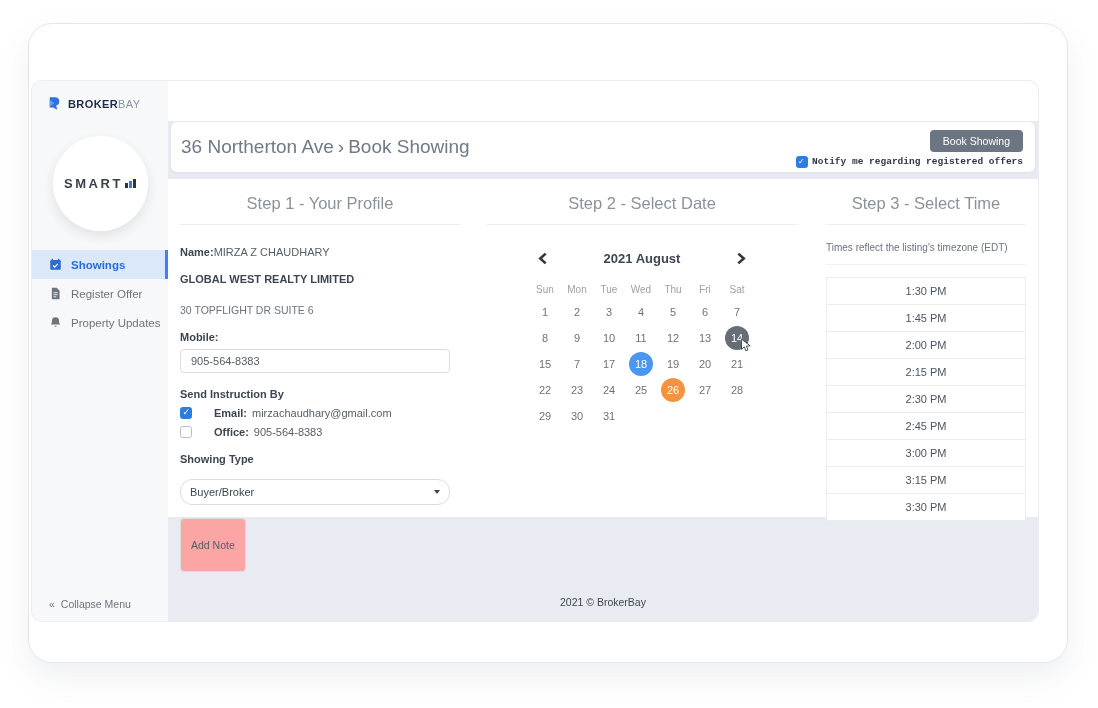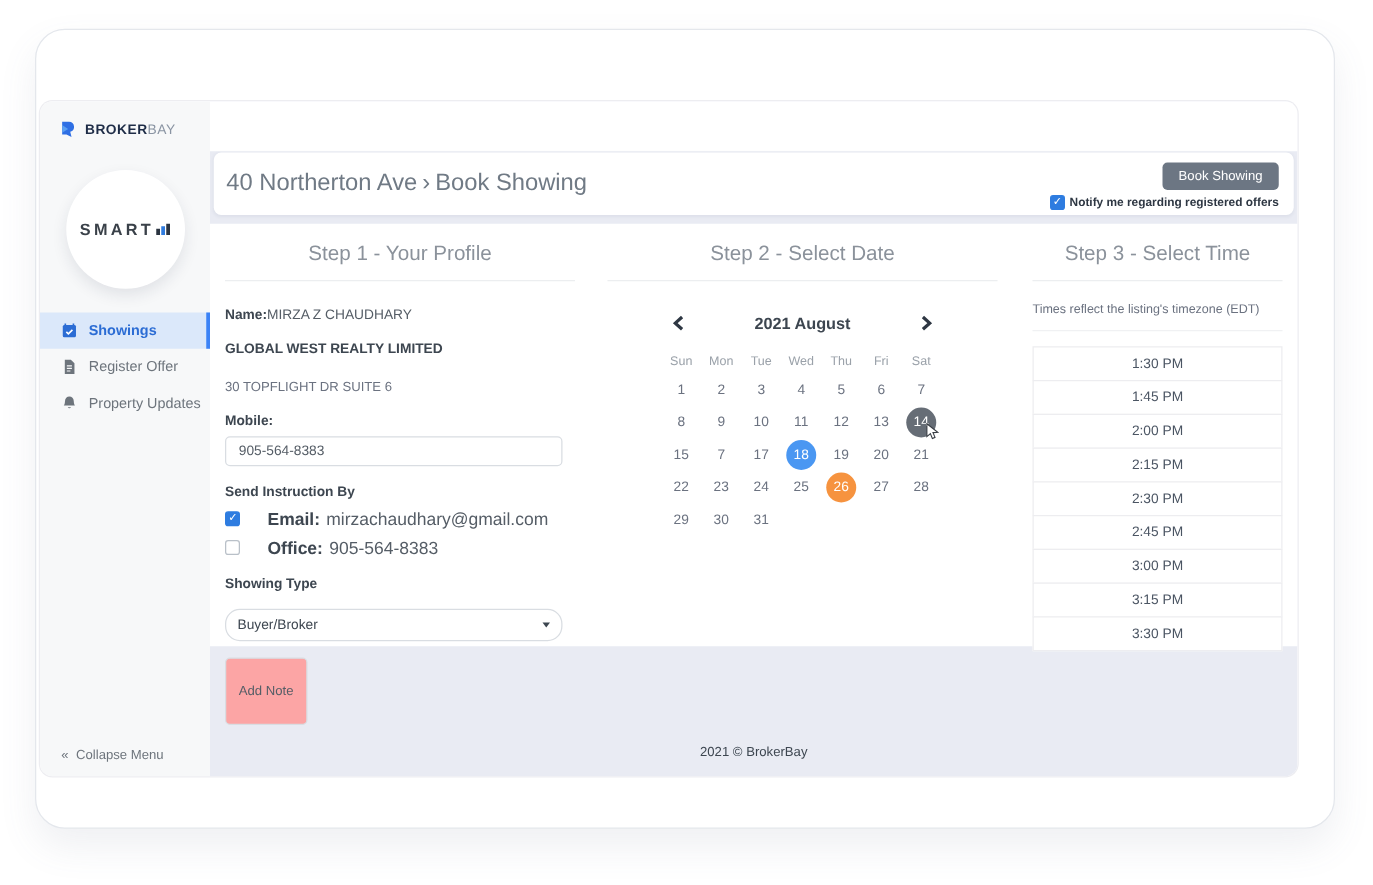--- a/index.html
+++ b/index.html
@@ -42,39 +42,39 @@
   .content { flex:1; background:#e9ebf3; display:flex; flex-direction:column; }
   .topstrip { height:40px; background:#fff; }
   .header-card { height:50px; background:#fff; margin:1px 3px 7px; border-radius:6px;
     box-shadow:0 1px 3px rgba(40,50,80,.06); display:flex; align-items:center;
     justify-content:space-between; padding:0 12px 0 10px; }
   .breadcrumb { font-size:19px; color:#707a85; }
   .breadcrumb .sep { margin:0 4px; }
   .header-right { display:flex; flex-direction:column; align-items:flex-end; gap:4px; padding-top:3px; }
   .book-btn { background:#6c7683; color:#fff; font-size:10.5px; border:none; border-radius:4px;
     padding:5px 13px; cursor:pointer; font-family:inherit; }
-  .notify { display:flex; align-items:flex-end; gap:4px; font-size:9.5px; font-weight:700; color:#2e3743; cursor:pointer; }
+  .notify { display:flex; align-items:flex-start; gap:4px; font-size:9.5px; font-weight:700; color:#2e3743; cursor:pointer;font-family:Liberation Mono, monospace; }
 
   .main-panel { height:338px; background:#fff; display:flex; }
   .col { position:relative; }
   .col-h { font-size:16.5px; font-weight:400; color:#8b929b; text-align:center; margin-top:15px; }
   .rule { height:1px; background:#eceef0; margin-top:11px; }
   .col1 { width:306px; padding:0 14px 0 12px; }
   .col2 { width:336px; padding:0 12px; }
   .col3 { width:228px; padding:0 12px 0 16px; }
 
   
   .f-row { margin-top:21px; font-size:11px; color:#555d66; }
   .b { font-weight:700; color:#3d4650; }
   .f-brokerage { margin-top:15px; font-size:11px; font-weight:700; color:#3d4650; }
   .f-addr { margin-top:19px; font-size:10.5px; color:#6b7280; }
   .f-label { margin-top:15px; font-size:11px; font-weight:700; color:#3d4650; }
   .input { margin-top:6px; height:24px; width:270px; border:1px solid #d9dde2; border-radius:4px;
     background:#fff; font-size:11px; color:#555d66; display:flex; align-items:center; padding:0 10px; }
-  .chk-row { display:flex; align-items:center; margin-top:7px; font-size:14px; color:#555d66; }
+  .chk-row { display:flex; align-items:center; margin-top:7px; font-size:11px; color:#555d66; }
   .cb { width:12px; height:12px; border:1px solid #b9c0c8; border-radius:2.5px; background:#fff;
     flex-shrink:0; position:relative; cursor:pointer; }
   .cb.on { background:#2e7ce0; border-color:#2e7ce0; }
   .cb.on::after { content:"✓"; position:absolute; left:1.5px; top:-1px; color:#fff; font-size:9px; font-weight:700; }
   .chk-row .b { margin-left:22px; margin-right:5px; }
   .select { margin-top:14px; width:270px; height:26px; border:1px solid #d9dde2; border-radius:12px;
     display:flex; align-items:center; justify-content:space-between; padding:0 9px;
     font-size:11px; color:#3d4650; cursor:pointer; background:#fff; }
   .caret { width:0; height:0; border-left:3.5px solid transparent; border-right:3.5px solid transparent;
     border-top:4.5px solid #3d4650; }
@@ -167,21 +167,21 @@
           <span>«</span>
           <span>Collapse Menu</span>
         </div>
       </aside>
 
       <main class="content">
         <div class="topstrip"></div>
 
         <div class="header-card">
           <div class="breadcrumb">
-            <span>40 Northerton Ave</span><span class="sep">›</span><span>Book Showing</span>
+            <span>36 Northerton Ave</span><span class="sep">›</span><span>Book Showing</span>
           </div>
           <div class="header-right">
             <button class="book-btn">Book Showing</button>
             <label class="notify">
               <span class="cb on"></span>
               <span>Notify me regarding registered offers</span>
             </label>
           </div>
         </div>
 

